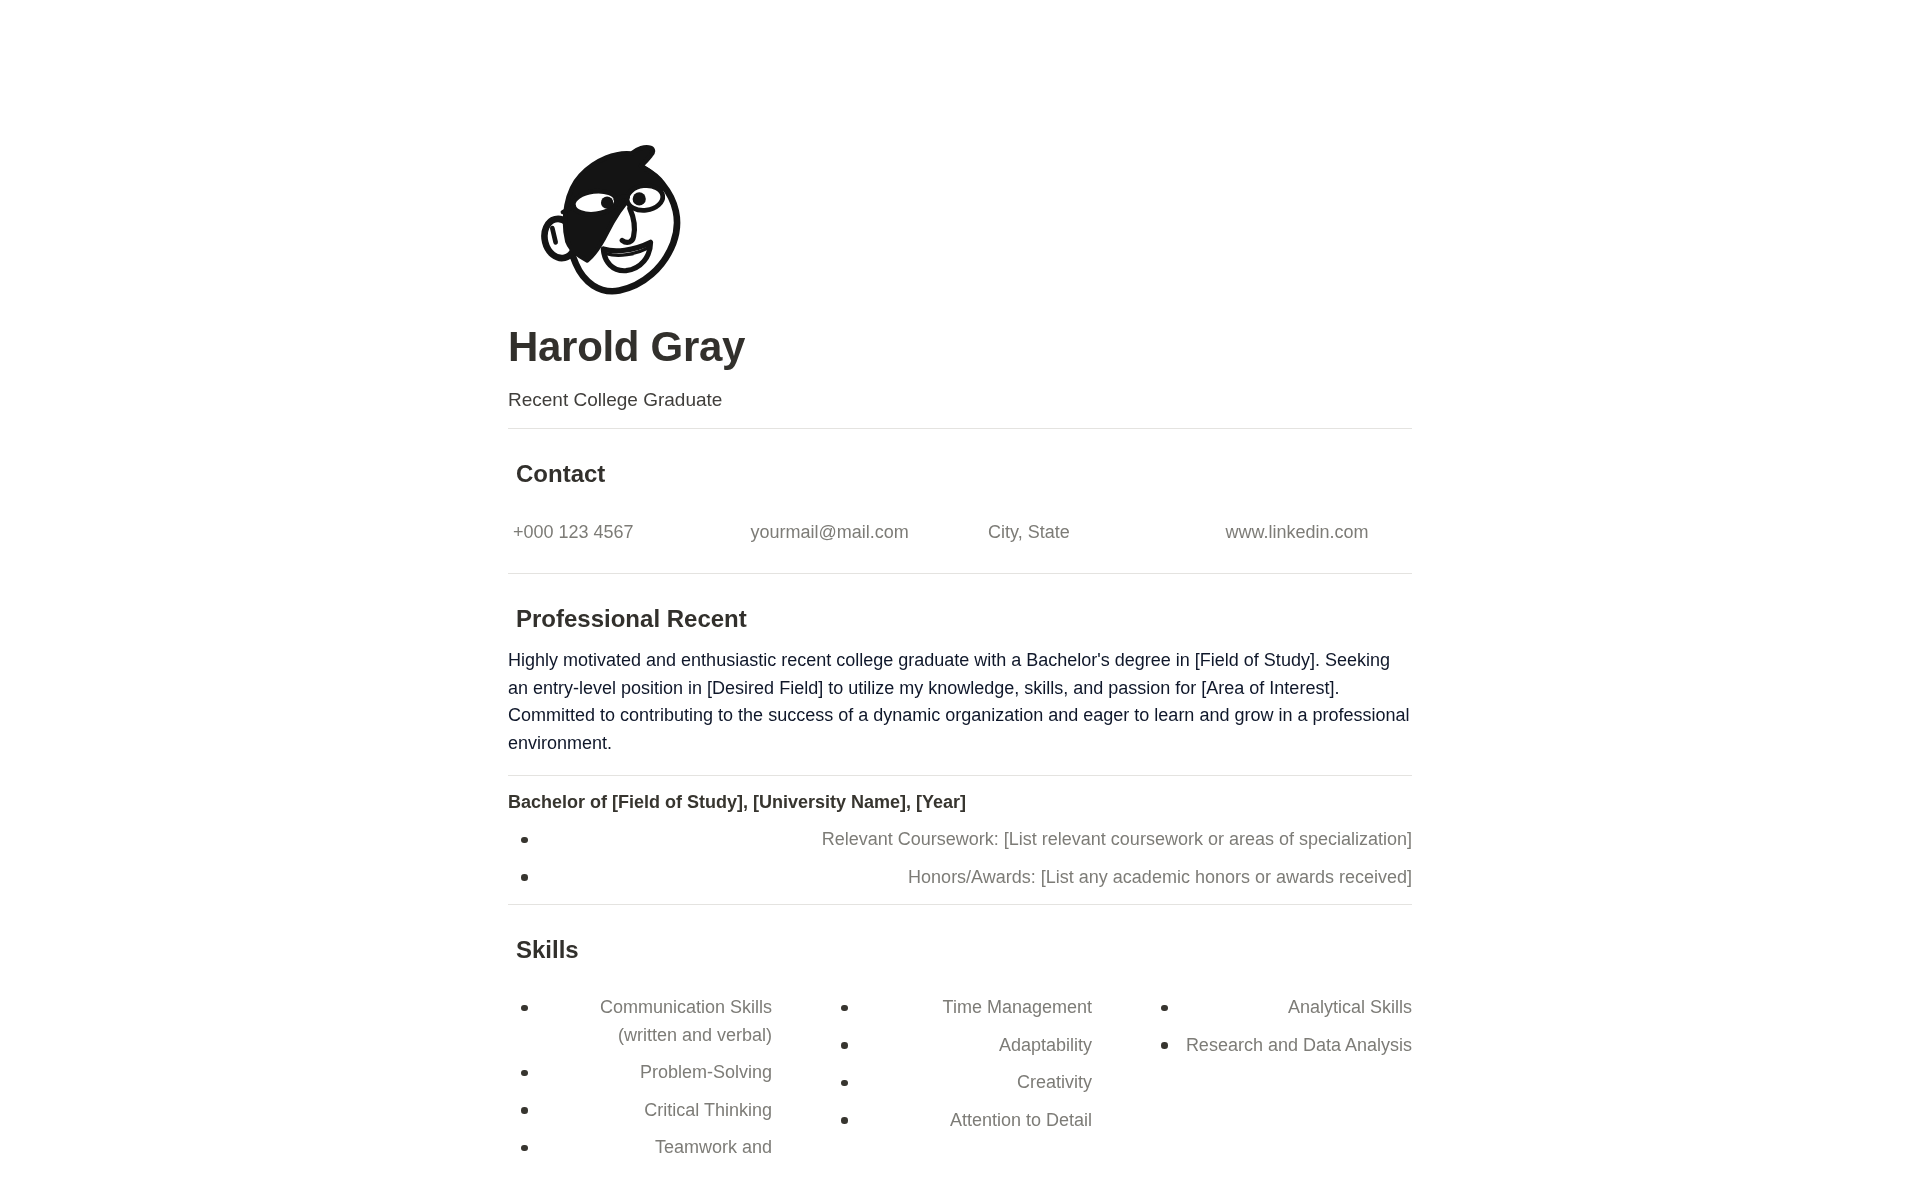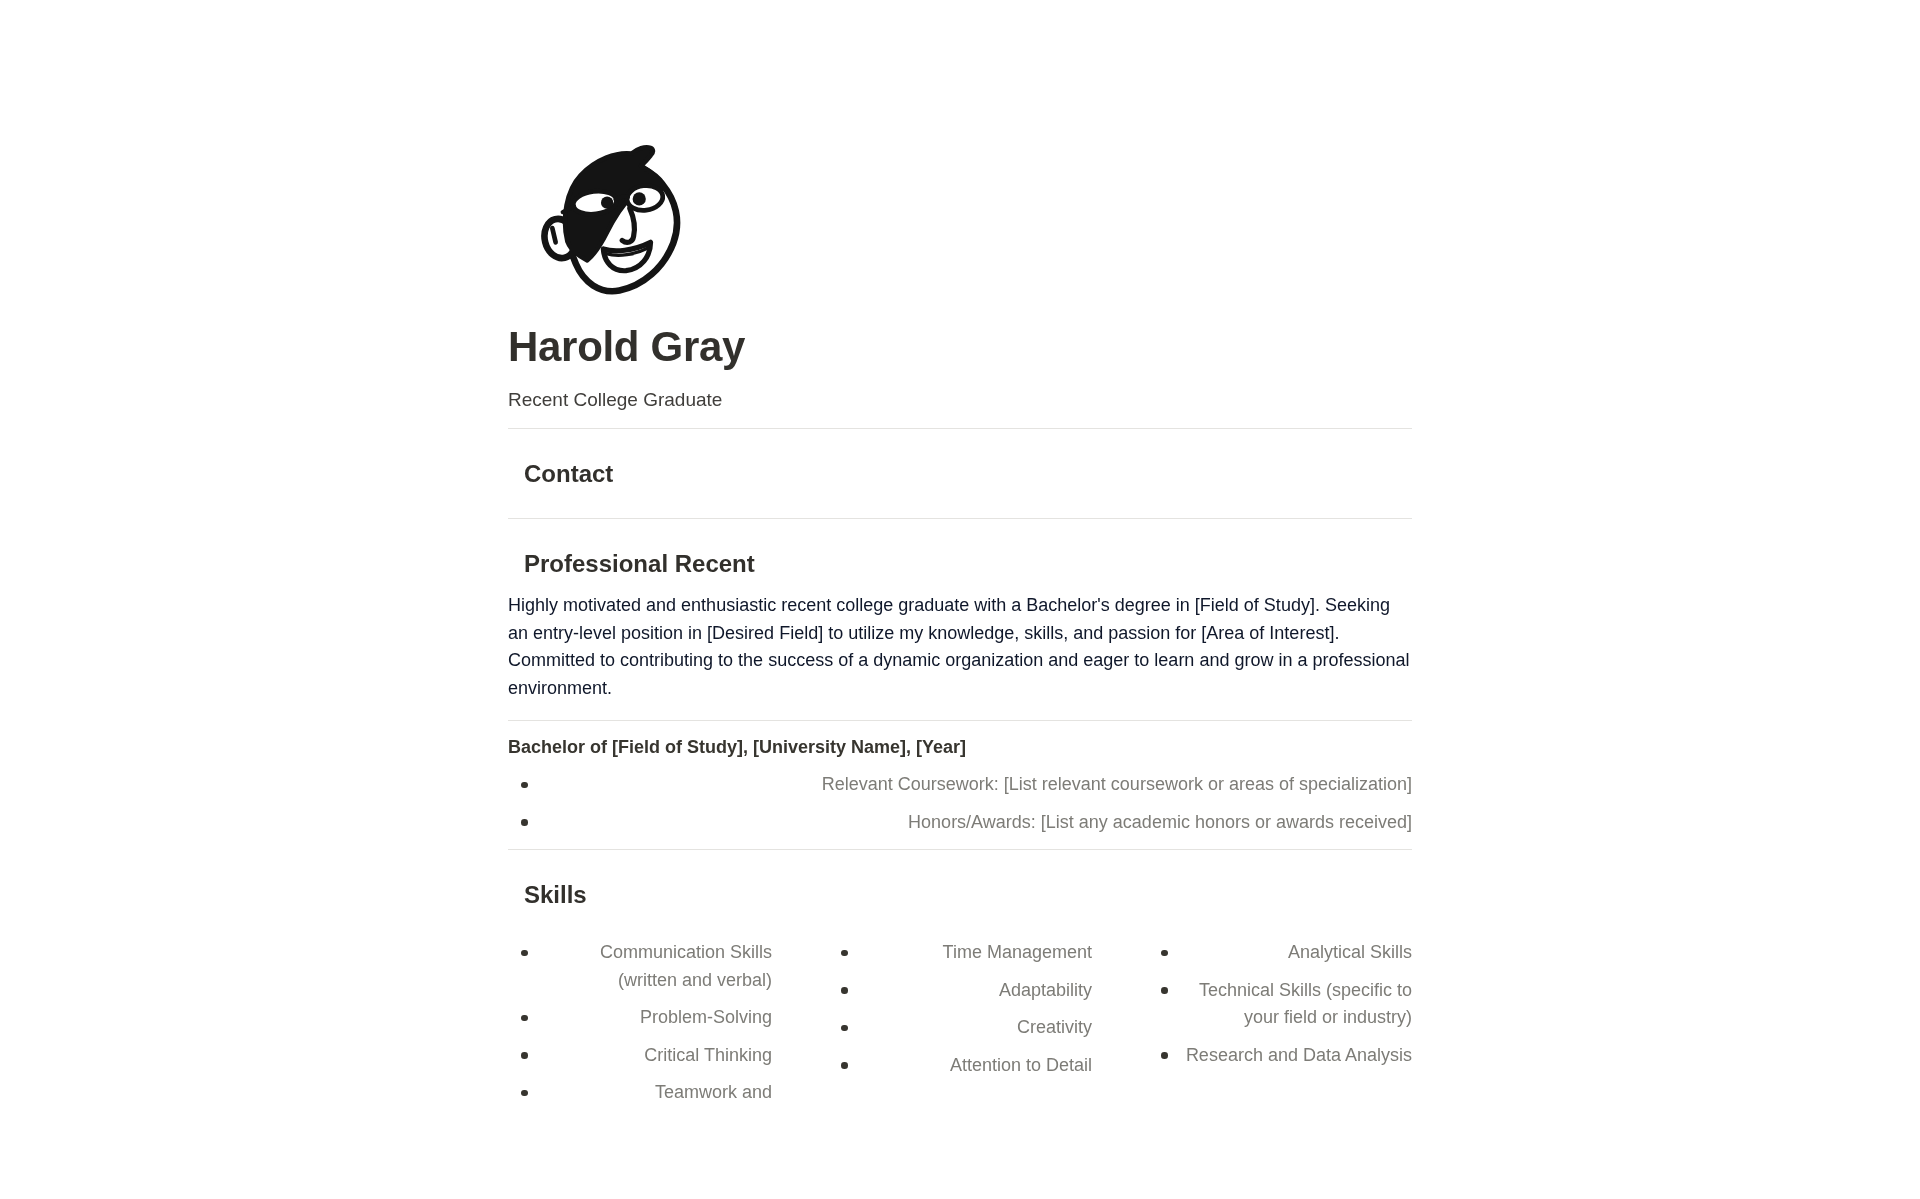--- a/index.html
+++ b/index.html
@@ -37,21 +37,21 @@
   }
   .divider {
     margin-top: 16px;
     height: 1px;
     background: #e4e3e0;
   }
   .divider.d-contact { margin-top: 29px; }
   .divider.d-profile { margin-top: 11px; }
   .divider.d-education { margin-top: 13px; }
   .section-heading {
-    margin: 30px 0 0 16px;
+    margin: 30px 0 0 8px;
     font-size: 24px;
     line-height: 30px;
     font-weight: 700;
     color: #32302c;
   }
   .contact-row {
     margin-top: 31px;
     display: flex;
     gap: 46px;
     font-size: 18px;
@@ -128,20 +128,26 @@
     <path d="M87 133 C100 137 118 134 131 127" stroke="#141414" stroke-width="3.5" fill="none" stroke-linecap="round"></path>
   </svg>
 
   <h1 class="name">Harold Gray</h1>
   <div class="subtitle">Recent College Graduate</div>
 
   <div class="divider"></div>
 
   <section>
     <h2 class="section-heading">Contact</h2>
+    <div class="contact-row">
+      <div class="contact-cell">+000 123 4567</div>
+      <div class="contact-cell">yourmail@mail.com</div>
+      <div class="contact-cell">City, State</div>
+      <div class="contact-cell">www.linkedin.com</div>
+    </div>
   </section>
 
   <div class="divider d-contact"></div>
 
   <section>
     <h2 class="section-heading">Professional Recent</h2>
     <p class="profile-text">Highly motivated and enthusiastic recent college graduate with a Bachelor's degree in [Field of Study]. Seeking an entry-level position in [Desired Field] to utilize my knowledge, skills, and passion for [Area of Interest]. Committed to contributing to the success of a dynamic organization and eager to learn and grow in a professional environment.</p>
   </section>
 
   <div class="divider d-profile"></div>
@@ -172,20 +178,19 @@
           <li>Time Management</li>
           <li>Adaptability</li>
           <li>Creativity</li>
           <li>Attention to Detail</li>
 
         </ul>
       </div>
       <div class="skills-col">
         <ul class="bullet-list">
           <li>Analytical Skills</li>
-          <li>Technical Skills (specific to your field or industry)</li>
           <li>Research and Data Analysis</li>
         </ul>
       </div>
     </div>
   </section>
 
 </div>
 
 </body></html>

